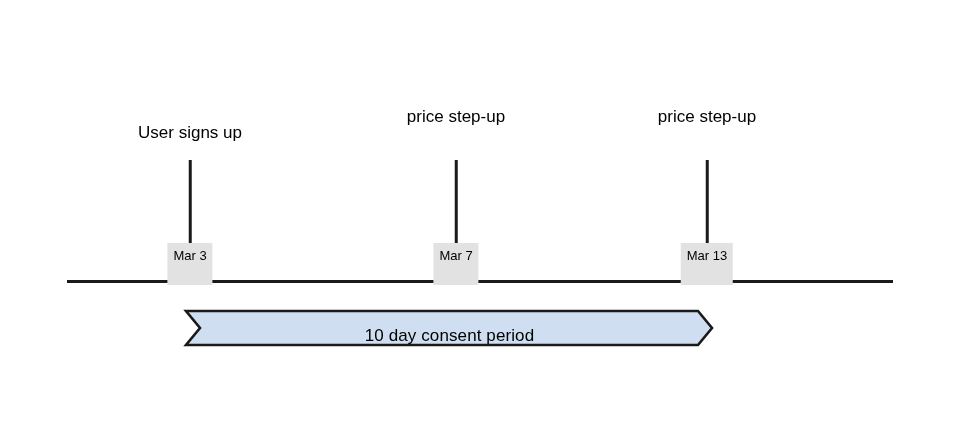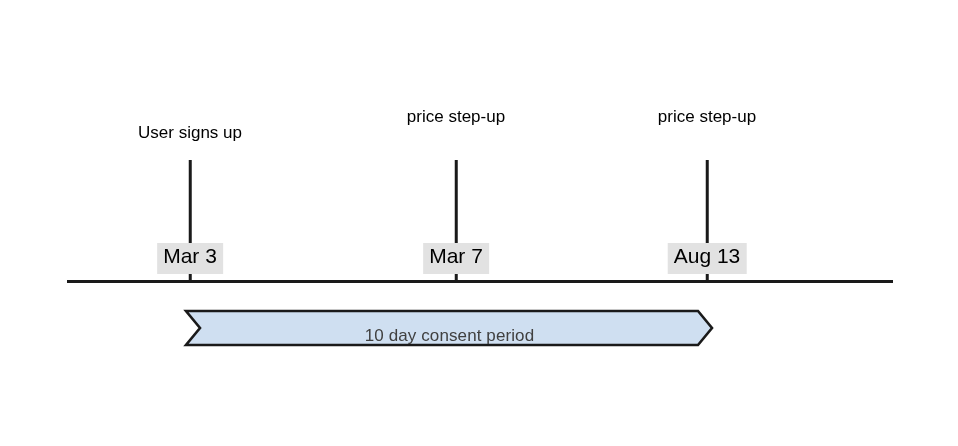--- a/index.html
+++ b/index.html
@@ -55,23 +55,23 @@
     position: absolute;
     transform: translateX(-50%);
     width: 2.5px;
     background: #1a1a1a;
   }
 
   .event-date {
     position: absolute;
     transform: translateX(-50%);
     background: #e2e2e2;
-    font-size: 21px;
+    font-size: 13px;
     line-height: 22px;
-    padding: 2px 6px 7px 6px;
+    padding: 2px 6px 18px 6px;
     white-space: nowrap;
     color: #000000;
   }
 
   
   .banner {
     position: absolute;
     left: 186px;
     top: 310px;
     width: 527px;
@@ -86,21 +86,21 @@
   .banner-label {
     position: absolute;
     left: 0;
     top: 0;
     width: 527px;
     height: 52px;
     display: flex;
     align-items: center;
     justify-content: center;
     font-size: 17px;
-    color: #404040;
+    color: #000000;
     pointer-events: none;
     letter-spacing: 0.1px;
   }
 </style>
 </head>
 <body>
 
 <div id="canvas">
 
   <div class="axis-line"></div>
@@ -119,21 +119,21 @@
     </div>
     <div class="event-stem" style="top:160px; height:121px;"></div>
     <div class="event-date" style="top:243px;">Mar 7</div>
   </div>
 
   <div class="event" style="left:707px;">
     <div class="event-caption" style="top:104px;">
       <div>price step-up</div>
     </div>
     <div class="event-stem" style="top:160px; height:121px;"></div>
-    <div class="event-date" style="top:243px;">Aug 13</div>
+    <div class="event-date" style="top:243px;">Mar 13</div>
   </div>
 
   <div class="banner">
     <svg viewBox="0 0 527 36" preserveAspectRatio="none">
       <polygon points="0,1 512,1 526,18 512,35 0,35 14,18" fill="#cfdff1" stroke="#1a1a1a" stroke-width="2.6" stroke-linejoin="miter"></polygon>
     </svg>
     <div class="banner-label">10 day consent period</div>
   </div>
 
 </div>

